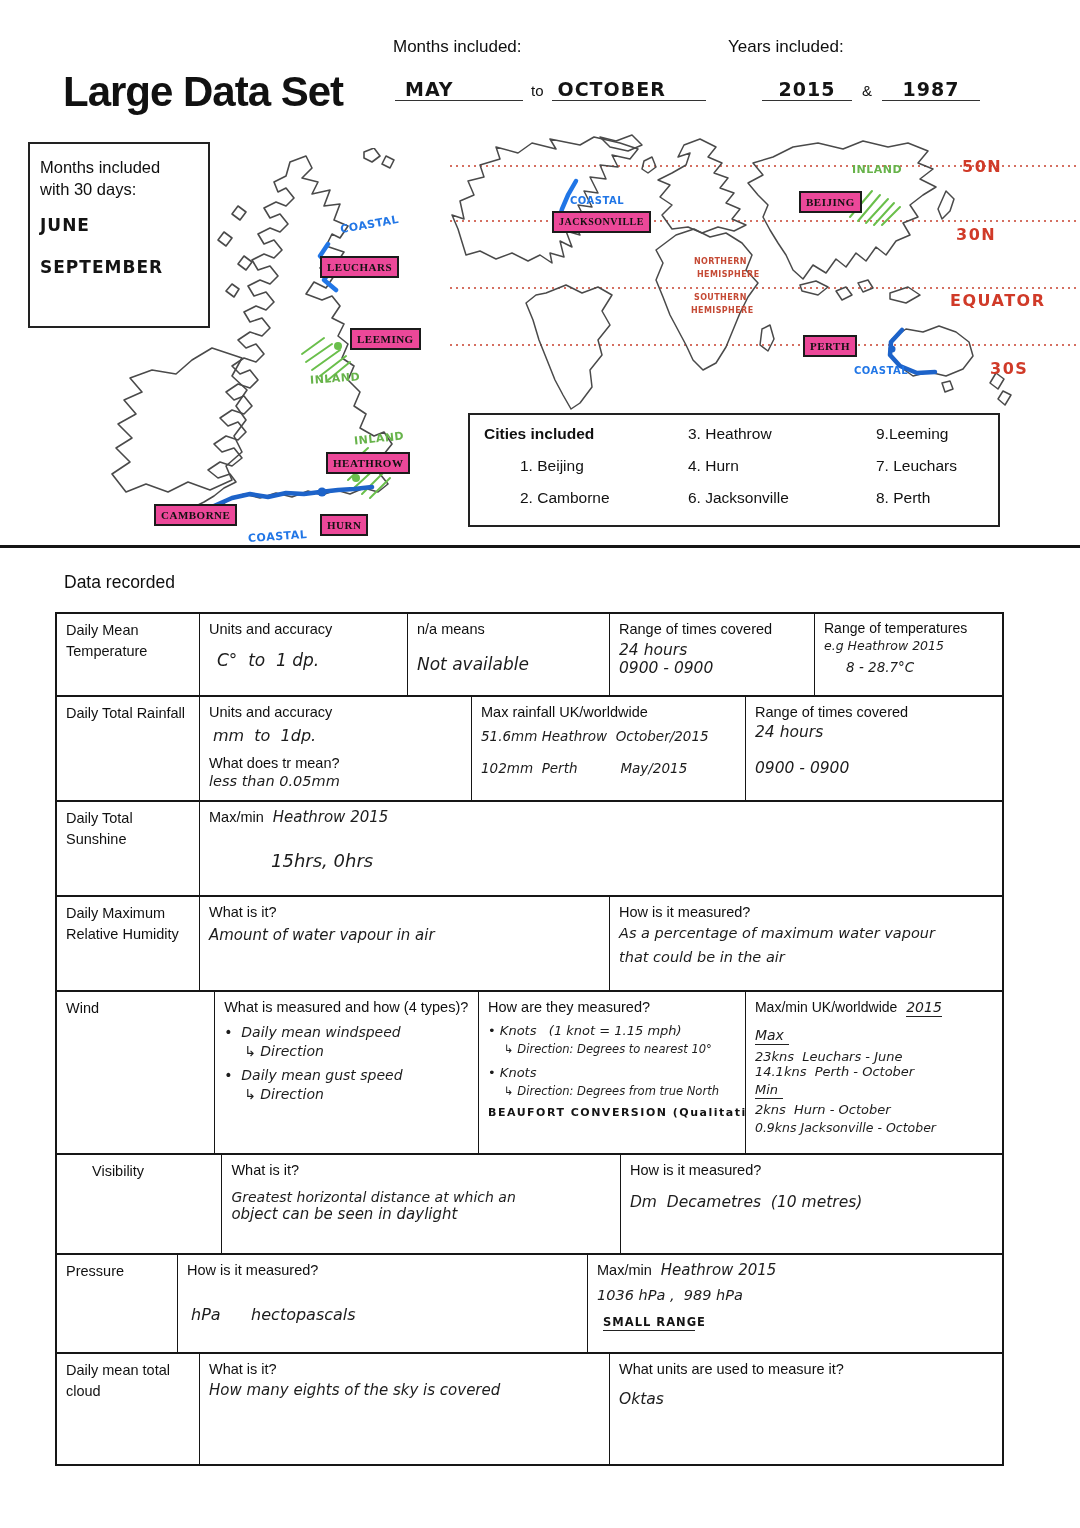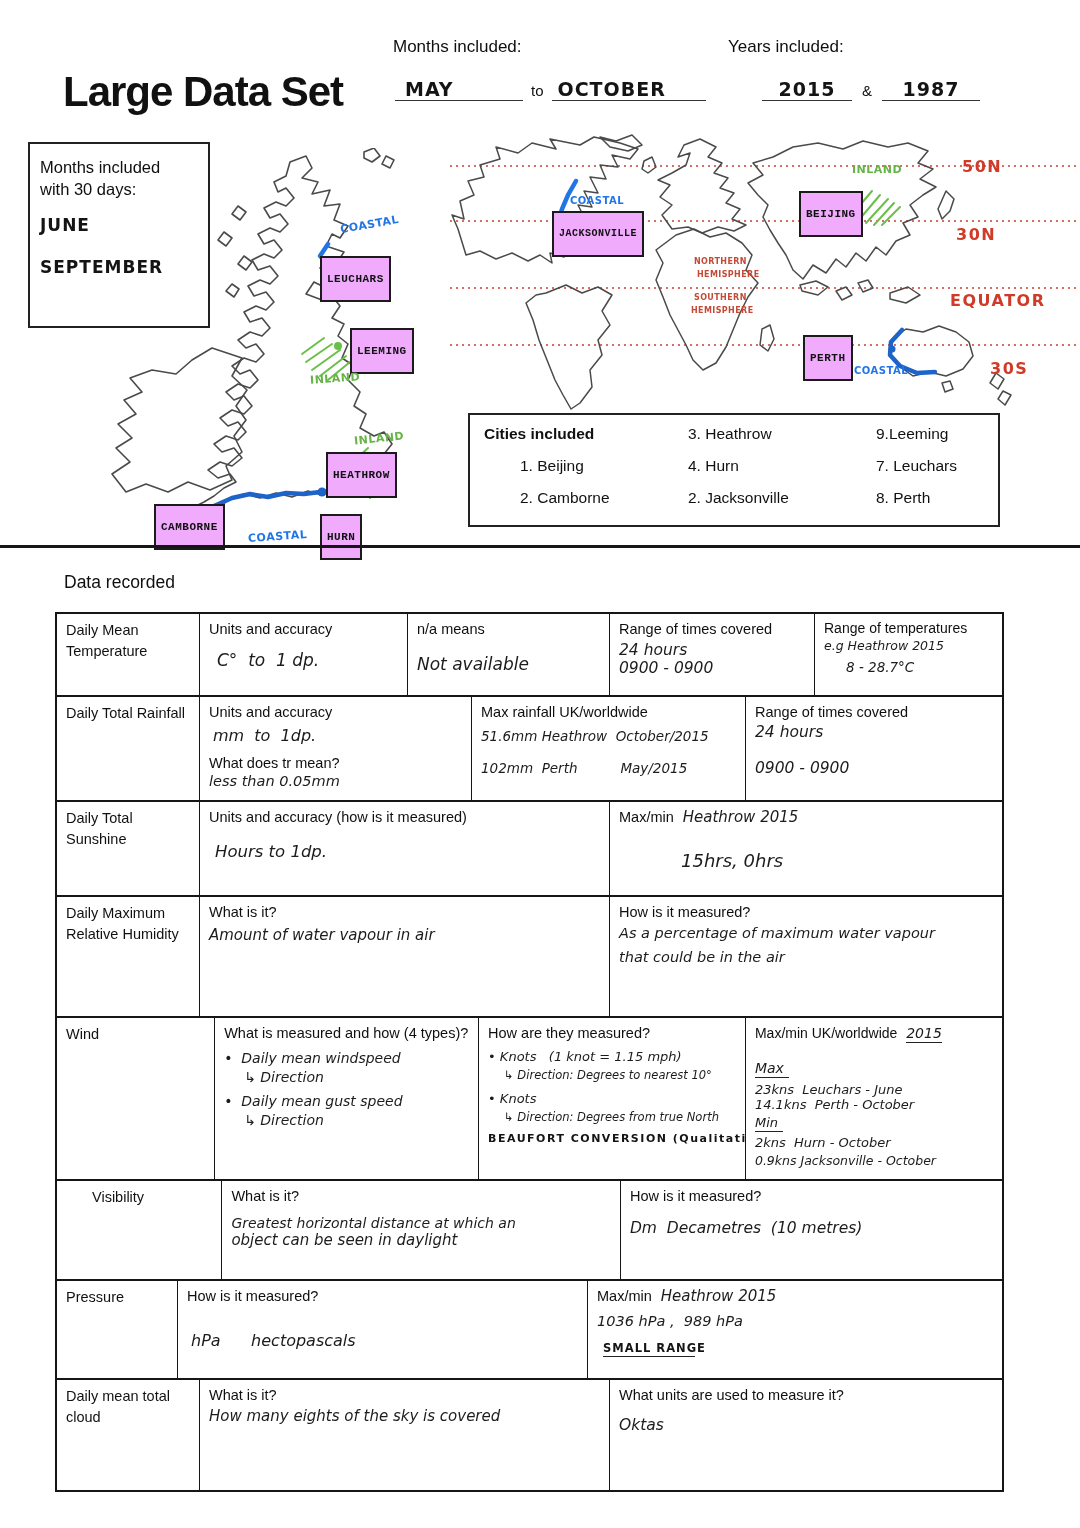--- a/index.html
+++ b/index.html
@@ -6,22 +6,22 @@
   .page{position:relative;width:1080px;height:1528px;background:#ffffff;
         font-family:"Liberation Sans",sans-serif;color:#111;overflow:hidden;margin:0 auto;}
   .abs{position:absolute;}
   .hw{font-family:"DejaVu Sans",sans-serif;font-style:italic;color:#1c1c1c;white-space:pre-wrap;}
   .hwc{font-family:"DejaVu Sans",sans-serif;font-weight:bold;font-style:normal;color:#141414;
        letter-spacing:1px;white-space:pre;}
   .q{font-size:14.5px;color:#0f0f0f;line-height:1.25;}
   .blue{color:#2176e6;} .green{color:#67b34a;}
   .ul{display:inline-block;border-bottom:1.7px solid #222;padding-bottom:1px;}
   .blank{display:inline-block;border-bottom:1.7px solid #333;}
-  .mapbox{position:absolute;background:#f0abfc;border:2px solid #1b1b1b;padding:12px 5px;
-          font-family:Liberation Mono, monospace;font-weight:bold;font-size:11px;
+  .mapbox{position:absolute;background:#ec4899;border:2px solid #1b1b1b;padding:0 5px;
+          font-family:Liberation Serif, serif;font-weight:bold;font-size:11px;
           letter-spacing:.5px;line-height:18px;color:#111;white-space:nowrap;}
   .maptag{position:absolute;font-family:"DejaVu Sans",sans-serif;font-weight:bold;
           font-size:11px;letter-spacing:.5px;white-space:nowrap;}
   .latlabel{position:absolute;font-family:"DejaVu Sans",sans-serif;font-weight:bold;
             font-size:16px;color:#d03a28;letter-spacing:1.5px;}
   .hemi{position:absolute;font-family:"DejaVu Sans",sans-serif;font-weight:bold;
         font-size:8px;color:#c54a35;letter-spacing:.4px;}
   .months-box{position:absolute;left:28px;top:142px;width:158px;height:158px;
               border:2px solid #222;padding:12px 10px;box-sizing:content-box;}
   .cities-box{position:absolute;left:468px;top:413px;width:532px;height:114px;
@@ -179,21 +179,21 @@
   </div>
 
   <div class="cities-box">
     <div style="font-weight:bold;">Cities included</div>
     <div>3. Heathrow</div>
     <div>9.Leeming</div>
     <div style="padding-left:36px;">1.   Beijing</div>
     <div>4. Hurn</div>
     <div>7. Leuchars</div>
     <div style="padding-left:36px;">2.   Camborne</div>
-    <div>2. Jacksonville</div>
+    <div>6. Jacksonville</div>
     <div>8. Perth</div>
   </div>
 
   <div class="abs" style="left:0;top:545px;width:1080px;height:3px;background:#161616;"></div>
 
   <div class="abs q" style="left:64px;top:572px;font-size:17.5px;">Data recorded</div>
 
   <div class="dtable">
 
     <div class="trow" style="height:83px;">
@@ -233,31 +233,27 @@
       </div>
       <div class="tcell" style="width:256px;">
         <span class="q hline">Range of times covered</span>
         <span class="hw hline" style="font-size:15.5px;margin-top:2px;">24 hours</span>
         <span class="hw hline" style="font-size:15.5px;margin-top:18px;">0900 - 0900</span>
       </div>
     </div>
 
     <div class="trow" style="height:95px;">
       <div class="tcell tlabel" style="width:143px;">Daily Total Sunshine</div>
-      <div class="tcell" style="width:410px;">
-        <span class="q hline">Units and accuracy (how is it measured)</span>
-        <span class="hw hline" style="font-size:16.5px;margin:16px 0 0 6px;">Hours to 1dp.</span>
-      </div>
       <div class="tcell" style="width:392px;">
         <span class="hline"><span class="q">Max/min</span>&nbsp; <span class="hw" style="font-size:15px;">Heathrow 2015</span></span>
         <span class="hw hline" style="font-size:18px;margin:24px 0 0 62px;">15hrs, 0hrs</span>
       </div>
     </div>
 
-    <div class="trow" style="height:121px;">
+    <div class="trow" style="height:95px;">
       <div class="tcell tlabel" style="width:143px;">Daily Maximum Relative Humidity</div>
       <div class="tcell" style="width:410px;">
         <span class="q hline">What is it?</span>
         <span class="hw hline" style="font-size:15px;margin-top:5px;">Amount of water vapour in air</span>
       </div>
       <div class="tcell" style="width:392px;">
         <span class="q hline">How is it measured?</span>
         <span class="hw hline" style="font-size:14.5px;margin-top:4px;">As a percentage of maximum water vapour</span>
         <span class="hw hline" style="font-size:14.5px;margin-top:8px;">that could be in the air</span>
       </div>
@@ -275,21 +271,21 @@
       <div class="tcell" style="width:272px;">
         <span class="q hline">How are they measured?</span>
         <span class="hw hline" style="font-size:13px;margin-top:7px;">• Knots   (1 knot = 1.15 mph)</span>
         <span class="hw hline" style="font-size:11.5px;margin:4px 0 0 16px;">↳ Direction: Degrees to nearest 10°</span>
         <span class="hw hline" style="font-size:13px;margin-top:9px;">• Knots</span>
         <span class="hw hline" style="font-size:11.5px;margin:4px 0 0 16px;">↳ Direction: Degrees from true North</span>
         <span class="hwc hline" style="font-size:11px;margin-top:8px;letter-spacing:1.5px;">BEAUFORT CONVERSION (Qualitative)</span>
       </div>
       <div class="tcell" style="width:261px;">
         <span class="hline"><span class="q" style="font-size:14px;">Max/min UK/worldwide</span>&nbsp; <span class="hw ul" style="font-size:14px;">2015</span></span>
-        <span class="hw ul hline" style="font-size:14px;margin-top:17px;width:34px;">Max</span>
+        <span class="hw ul hline" style="font-size:14px;margin-top:10px;width:34px;">Max</span>
         <span class="hw hline" style="font-size:13px;margin-top:4px;">23kns  Leuchars - June</span>
         <span class="hw hline" style="font-size:13px;">14.1kns  Perth - October</span>
         <span class="hw ul hline" style="font-size:13px;margin-top:3px;width:28px;">Min</span>
         <span class="hw hline" style="font-size:13px;margin-top:3px;">2kns  Hurn - October</span>
         <span class="hw hline" style="font-size:12.5px;margin-top:3px;">0.9kns Jacksonville - October</span>
       </div>
     </div>
 
     <div class="trow" style="height:100px;padding-left:26px;">
       <div class="tcell tlabel" style="width:143px;">Visibility</div>

